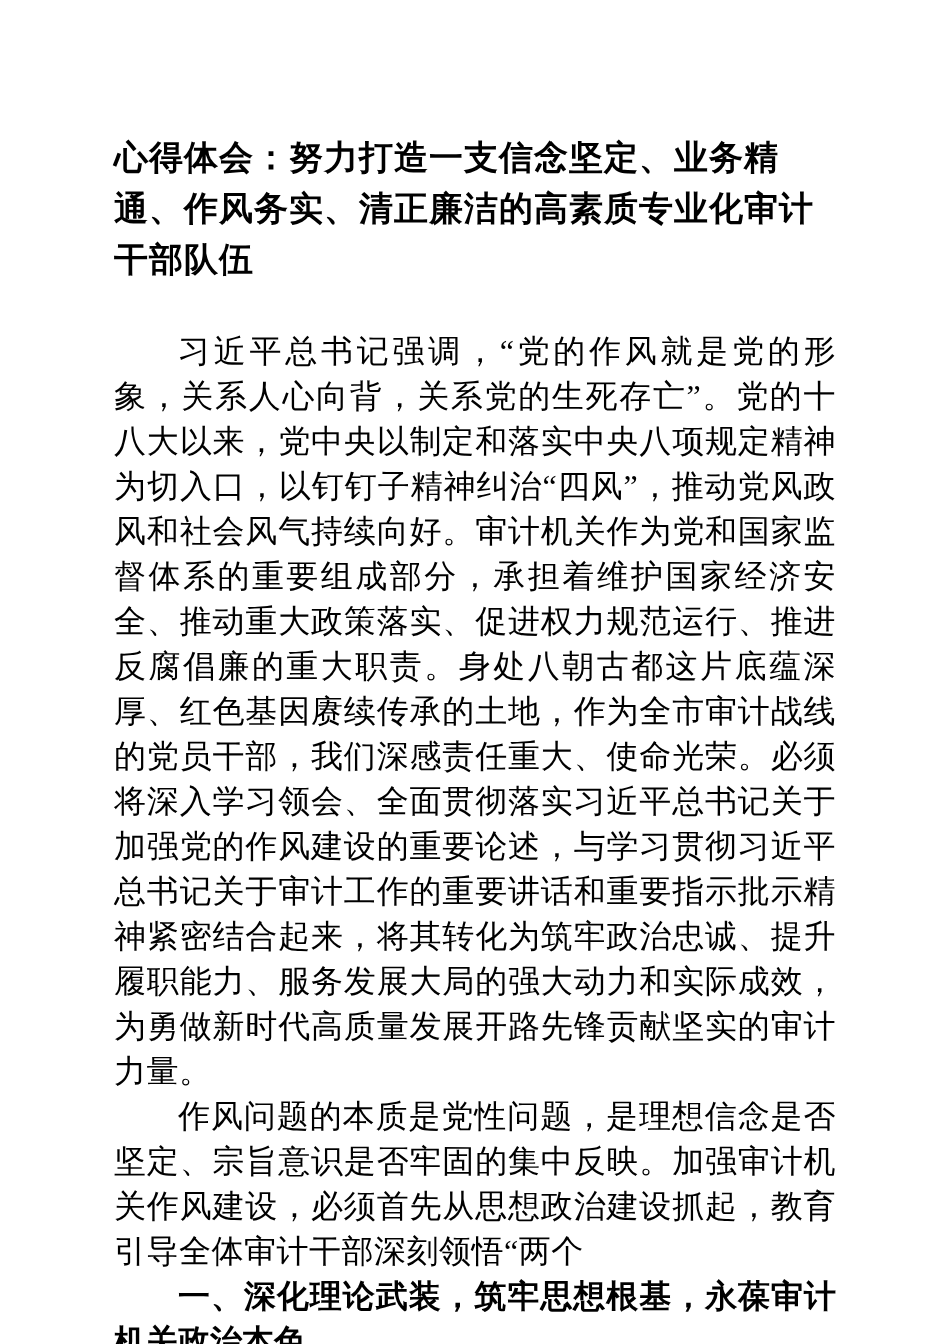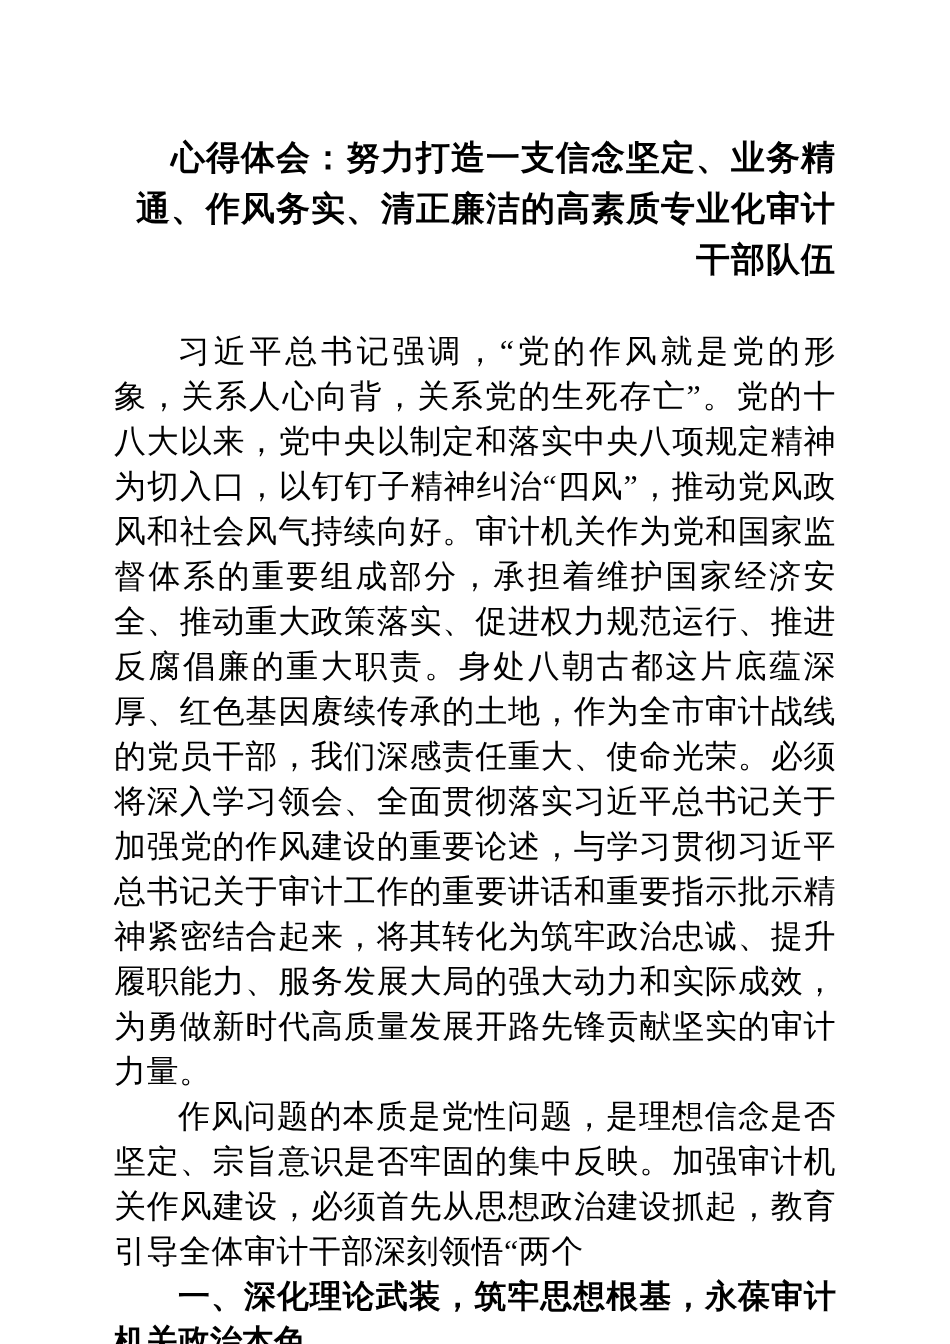--- a/index.html
+++ b/index.html
@@ -17,21 +17,21 @@
       color: #000000;
       padding: 132px 114px 0 114px;
       overflow: hidden;
       font-family: "Liberation Serif", "DejaVu Serif", serif;
     }
     .doc-title {
       margin: 0 0 44px 0;
       font-size: 34px;
       font-weight: bold;
       line-height: 51px;
-      text-align: right;
+      text-align: left;
       letter-spacing: 1px;
       font-family: "Liberation Serif", "DejaVu Serif", serif;
     }
     .para {
       margin: 0;
       font-size: 32px;
       line-height: 45px;
       text-align: justify;
       text-indent: 2em;
       letter-spacing: 0.5px;

